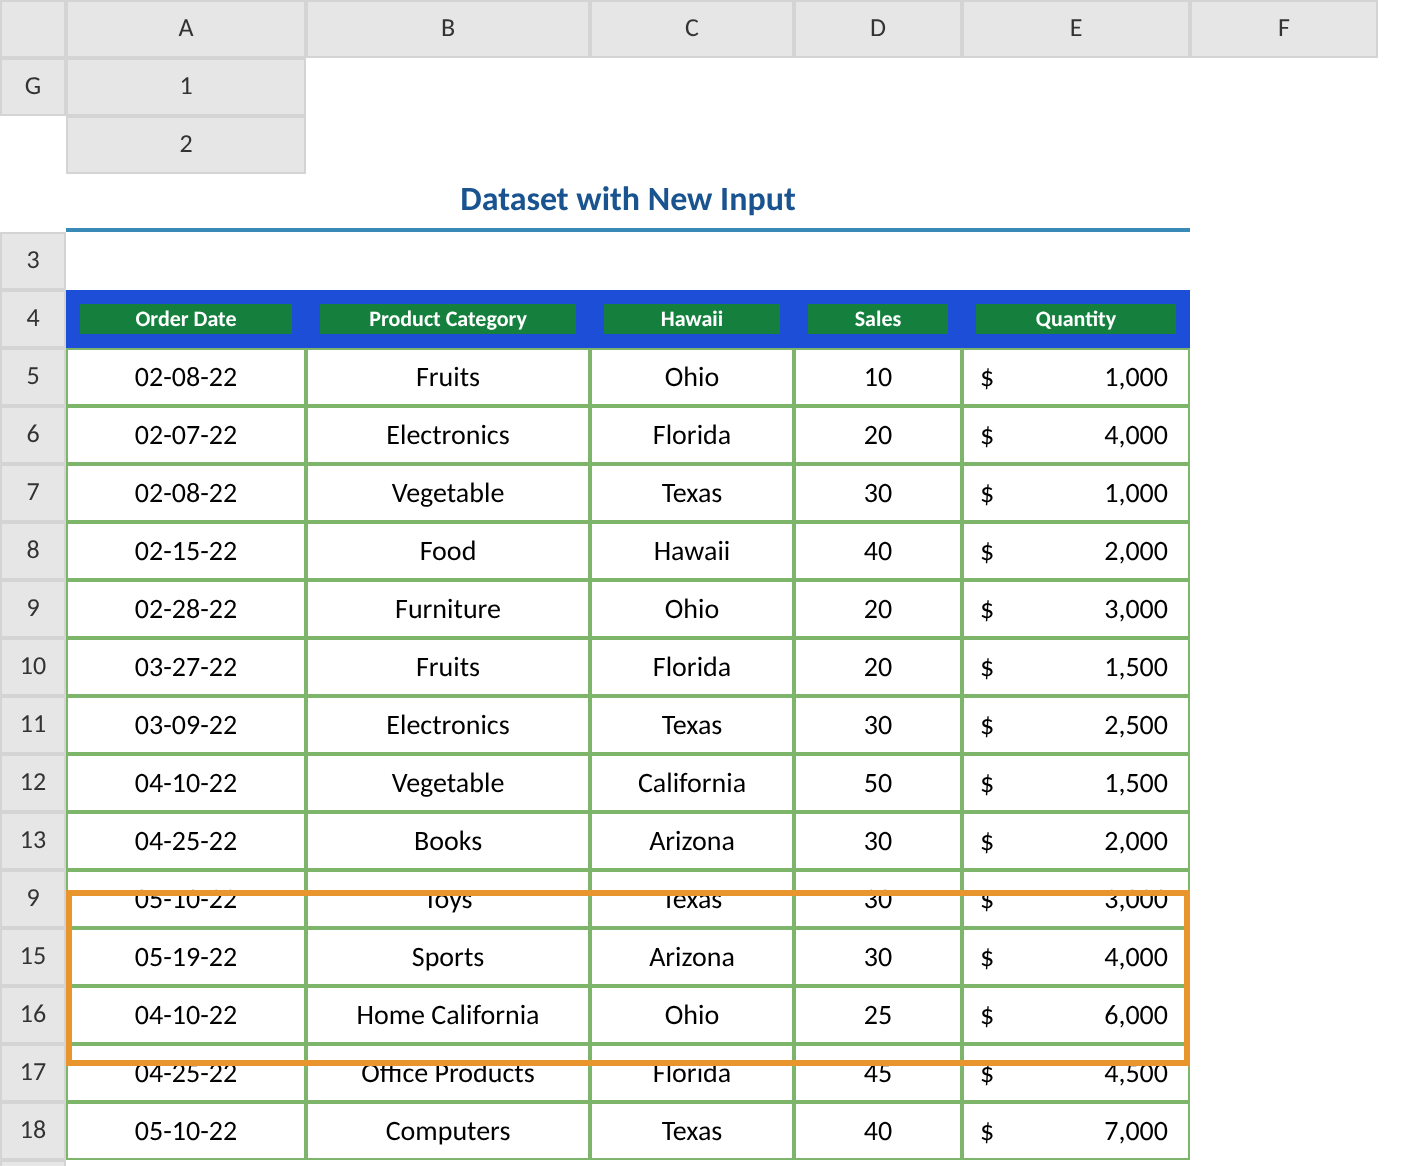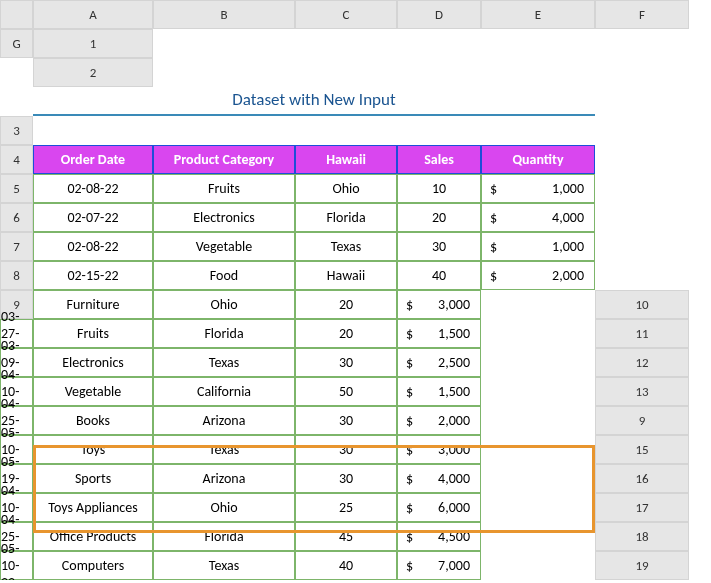--- a/index.html
+++ b/index.html
@@ -37,34 +37,34 @@
       justify-content: center;
       background: #fff;
     }
     .title-cell {
       grid-column: 2 / 7;
       border: none;
       display: flex;
       align-items: center;
       justify-content: center;
       font-size: 17px;
-      font-weight: normal;
+      font-weight: bold;
       color: #1a5490;
       border-bottom: 2.5px solid #3a8ab8;
       padding-bottom: 2px;
     }
     .data-header {
-      background: #d946ef;
+      background: #15803d;
       color: #fff;
       font-weight: bold;
-      border: 1px solid #1d4ed8;
-      display: flex;
-      align-items: center;
-      justify-content: center;
-      font-size: 14px;
+      border: 7px solid #1d4ed8;
+      display: flex;
+      align-items: center;
+      justify-content: center;
+      font-size: 11px;
     }
     .data-cell {
       border: 1px solid #7db56a;
       display: flex;
       align-items: center;
       justify-content: center;
       background: #fff;
       font-size: 14px;
     }
     .sales-cell {
@@ -147,20 +147,21 @@
     <div class="data-cell">02-15-22</div>
     <div class="data-cell">Food</div>
     <div class="data-cell">Hawaii</div>
     <div class="data-cell">40</div>
     <div class="data-cell sales-cell">
       <span>$</span>
       <span>2,000</span>
     </div>
     <div class="cell" style="border:none;"></div>
     <div class="row-header">9</div>
+    <div class="data-cell">02-28-22</div>
     <div class="data-cell">Furniture</div>
     <div class="data-cell">Ohio</div>
     <div class="data-cell">20</div>
     <div class="data-cell sales-cell">
       <span>$</span>
       <span>3,000</span>
     </div>
     <div class="cell" style="border:none;"></div>
     <div class="row-header">10</div>
     <div class="data-cell">03-27-22</div>
@@ -217,21 +218,21 @@
     <div class="data-cell">Sports</div>
     <div class="data-cell">Arizona</div>
     <div class="data-cell">30</div>
     <div class="data-cell sales-cell">
       <span>$</span>
       <span>4,000</span>
     </div>
     <div class="cell" style="border:none;"></div>
     <div class="row-header">16</div>
     <div class="data-cell">04-10-22</div>
-    <div class="data-cell">Toys Appliances</div>
+    <div class="data-cell">Home California</div>
     <div class="data-cell">Ohio</div>
     <div class="data-cell">25</div>
     <div class="data-cell sales-cell">
       <span>$</span>
       <span>6,000</span>
     </div>
     <div class="cell" style="border:none;"></div>
     <div class="row-header">17</div>
     <div class="data-cell">04-25-22</div>
     <div class="data-cell">Office Products</div>

